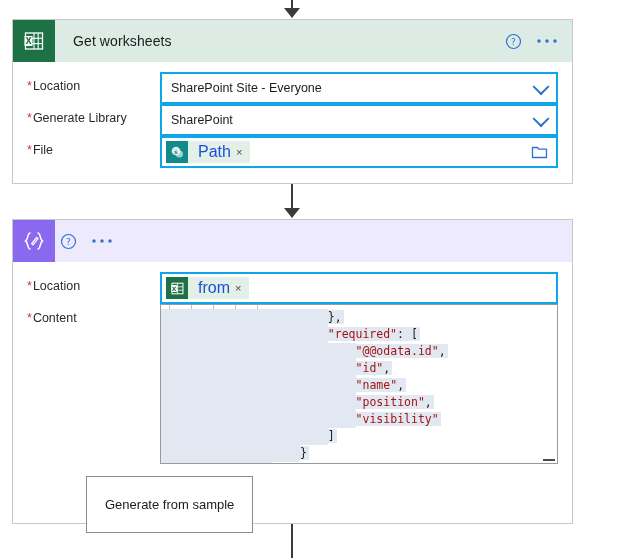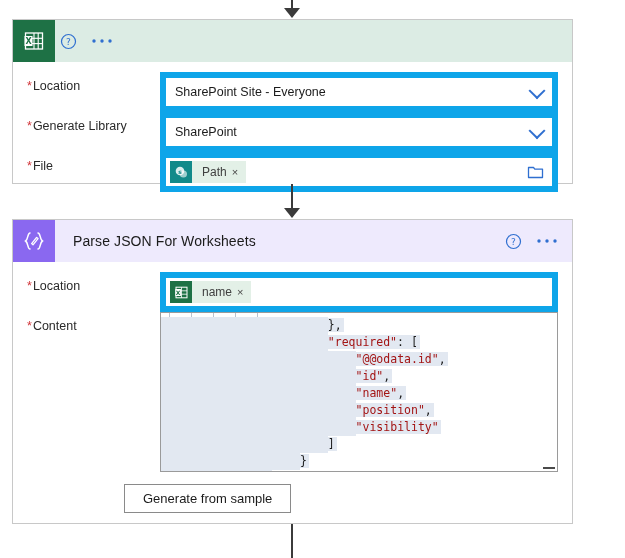--- a/index.html
+++ b/index.html
@@ -98,21 +98,21 @@
     font-size: 12.5px;
     color: #2a2a2a;
     padding-top: 7px;
     white-space: nowrap;
   }
   .req { color: #d13438; margin-right: 1px; }
 
   .field {
     flex: 1 1 auto;
     position: relative;
-    border: 6px solid #0ea5e9;
+    border: 2px solid #0ea5e9;
     background: #ffffff;
     min-height: 28px;
     box-sizing: border-box;
     display: flex;
     align-items: center;
   }
   .field-text {
     padding: 0 30px 0 9px;
     font-size: 12.5px;
     color: #1b1b1b;
@@ -139,22 +139,22 @@
     height: 22px;
   }
   .token-icon {
     width: 22px; height: 22px;
     flex: 0 0 22px;
     display: flex; align-items: center; justify-content: center;
   }
   .token-icon.sp { background: #128a8a; }
   .token-icon.xl { background: #1e7145; }
   .token-label {
-    font-size: 12px;
-    color: #404040;
+    font-size: 16px;
+    color: #1d4ed8;
     padding: 0 4px 0 10px;
     white-space: nowrap;
   }
   .token-x {
     font-size: 11px;
     color: #4a4a4a;
     padding: 0 8px 0 1px;
     cursor: pointer;
   }
 
@@ -204,22 +204,22 @@
     position: absolute;
     right: 2px; bottom: 2px;
     width: 12px; height: 8px;
     border-bottom: 2px solid #4a4a4a;
   }
 
   
   .gen-btn {
     display: inline-block;
     margin-top: 12px;
-    margin-left: 97px;
-    padding: 6px 18px;
+    margin-left: 59px;
+    padding: 20px 18px;
     border: 1px solid #8a8a8a;
     background: #ffffff;
     font-size: 13px;
     color: #1b1b1b;
     font-family: "Liberation Sans", sans-serif;
     cursor: pointer;
   }
 </style>
 </head>
 <body>
@@ -237,20 +237,21 @@
         <svg width="22" height="22" viewBox="0 0 22 22" aria-hidden="true">
           <rect x="2.5" y="3" width="17" height="16" fill="none" stroke="#ffffff" stroke-width="1.3"></rect>
           <line x1="2.5" y1="8.3" x2="19.5" y2="8.3" stroke="#ffffff" stroke-width="1.1"></line>
           <line x1="2.5" y1="13.6" x2="19.5" y2="13.6" stroke="#ffffff" stroke-width="1.1"></line>
           <line x1="11" y1="3" x2="11" y2="19" stroke="#ffffff" stroke-width="1.1"></line>
           <line x1="15.2" y1="3" x2="15.2" y2="19" stroke="#ffffff" stroke-width="1.1"></line>
           <rect x="1.5" y="6" width="8" height="10" fill="#ffffff"></rect>
           <text x="5.5" y="13.8" font-family="DejaVu Sans, sans-serif" font-size="8" font-weight="bold" fill="#1e7145" text-anchor="middle">X</text>
         </svg>
       </div>
+      <div class="card-title">Get worksheets</div>
       <div class="hdr-btn help-btn">
         <svg width="17" height="17" viewBox="0 0 17 17" aria-hidden="true">
           <circle cx="8.5" cy="8.5" r="7" fill="none" stroke="#2f6fd0" stroke-width="1.2"></circle>
           <text x="8.5" y="12" font-family="DejaVu Sans, sans-serif" font-size="9" fill="#2f6fd0" text-anchor="middle">?</text>
         </svg>
       </div>
       <div class="hdr-btn more-btn">
         <svg width="22" height="6" viewBox="0 0 22 6" aria-hidden="true">
           <circle cx="3" cy="3" r="1.7" fill="#2f6fd0"></circle>
           <circle cx="11" cy="3" r="1.7" fill="#2f6fd0"></circle>
@@ -315,21 +316,20 @@
 
   <div class="card" style="top:219px;height:305px;">
     <div class="card-header purple">
       <div class="app-icon json">
         <svg width="26" height="24" viewBox="0 0 26 24" aria-hidden="true">
           <path d="M9 4 C6.4 4 7.4 10.2 4.6 12 C7.4 13.8 6.4 20 9 20" fill="none" stroke="#ffffff" stroke-width="1.5" stroke-linecap="round"></path>
           <path d="M17 4 C19.6 4 18.6 10.2 21.4 12 C18.6 13.8 19.6 20 17 20" fill="none" stroke="#ffffff" stroke-width="1.5" stroke-linecap="round"></path>
           <path d="M10.6 14.6 L15.6 8.4 L17 9.6 L12 15.8 Z" fill="none" stroke="#ffffff" stroke-width="1.3" stroke-linejoin="round"></path>
         </svg>
       </div>
-      <div class="card-title">Parse JSON For Worksheets</div>
       <div class="hdr-btn help-btn">
         <svg width="17" height="17" viewBox="0 0 17 17" aria-hidden="true">
           <circle cx="8.5" cy="8.5" r="7" fill="none" stroke="#2f6fd0" stroke-width="1.2"></circle>
           <text x="8.5" y="12" font-family="DejaVu Sans, sans-serif" font-size="9" fill="#2f6fd0" text-anchor="middle">?</text>
         </svg>
       </div>
       <div class="hdr-btn more-btn">
         <svg width="22" height="6" viewBox="0 0 22 6" aria-hidden="true">
           <circle cx="3" cy="3" r="1.7" fill="#2f6fd0"></circle>
           <circle cx="11" cy="3" r="1.7" fill="#2f6fd0"></circle>
@@ -349,21 +349,21 @@
             <span class="token-icon xl">
               <svg width="15" height="15" viewBox="0 0 15 15" aria-hidden="true">
                 <rect x="2" y="2.2" width="11" height="10.6" fill="none" stroke="#ffffff" stroke-width="1"></rect>
                 <line x1="2" y1="5.8" x2="13" y2="5.8" stroke="#ffffff" stroke-width=".8"></line>
                 <line x1="2" y1="9.2" x2="13" y2="9.2" stroke="#ffffff" stroke-width=".8"></line>
                 <line x1="7.5" y1="2.2" x2="7.5" y2="12.8" stroke="#ffffff" stroke-width=".8"></line>
                 <rect x="1.3" y="4" width="5.6" height="7" fill="#ffffff"></rect>
                 <text x="4.1" y="9.6" font-family="DejaVu Sans, sans-serif" font-size="6" font-weight="bold" fill="#1e7145" text-anchor="middle">X</text>
               </svg>
             </span>
-            <span class="token-label">name</span>
+            <span class="token-label">from</span>
             <span class="token-x">×</span>
           </span>
         </div>
       </div>
 
       <div class="row">
         <div class="row-label">
           <span class="req">*</span><span>Content</span>
         </div>
         <div class="editor">

